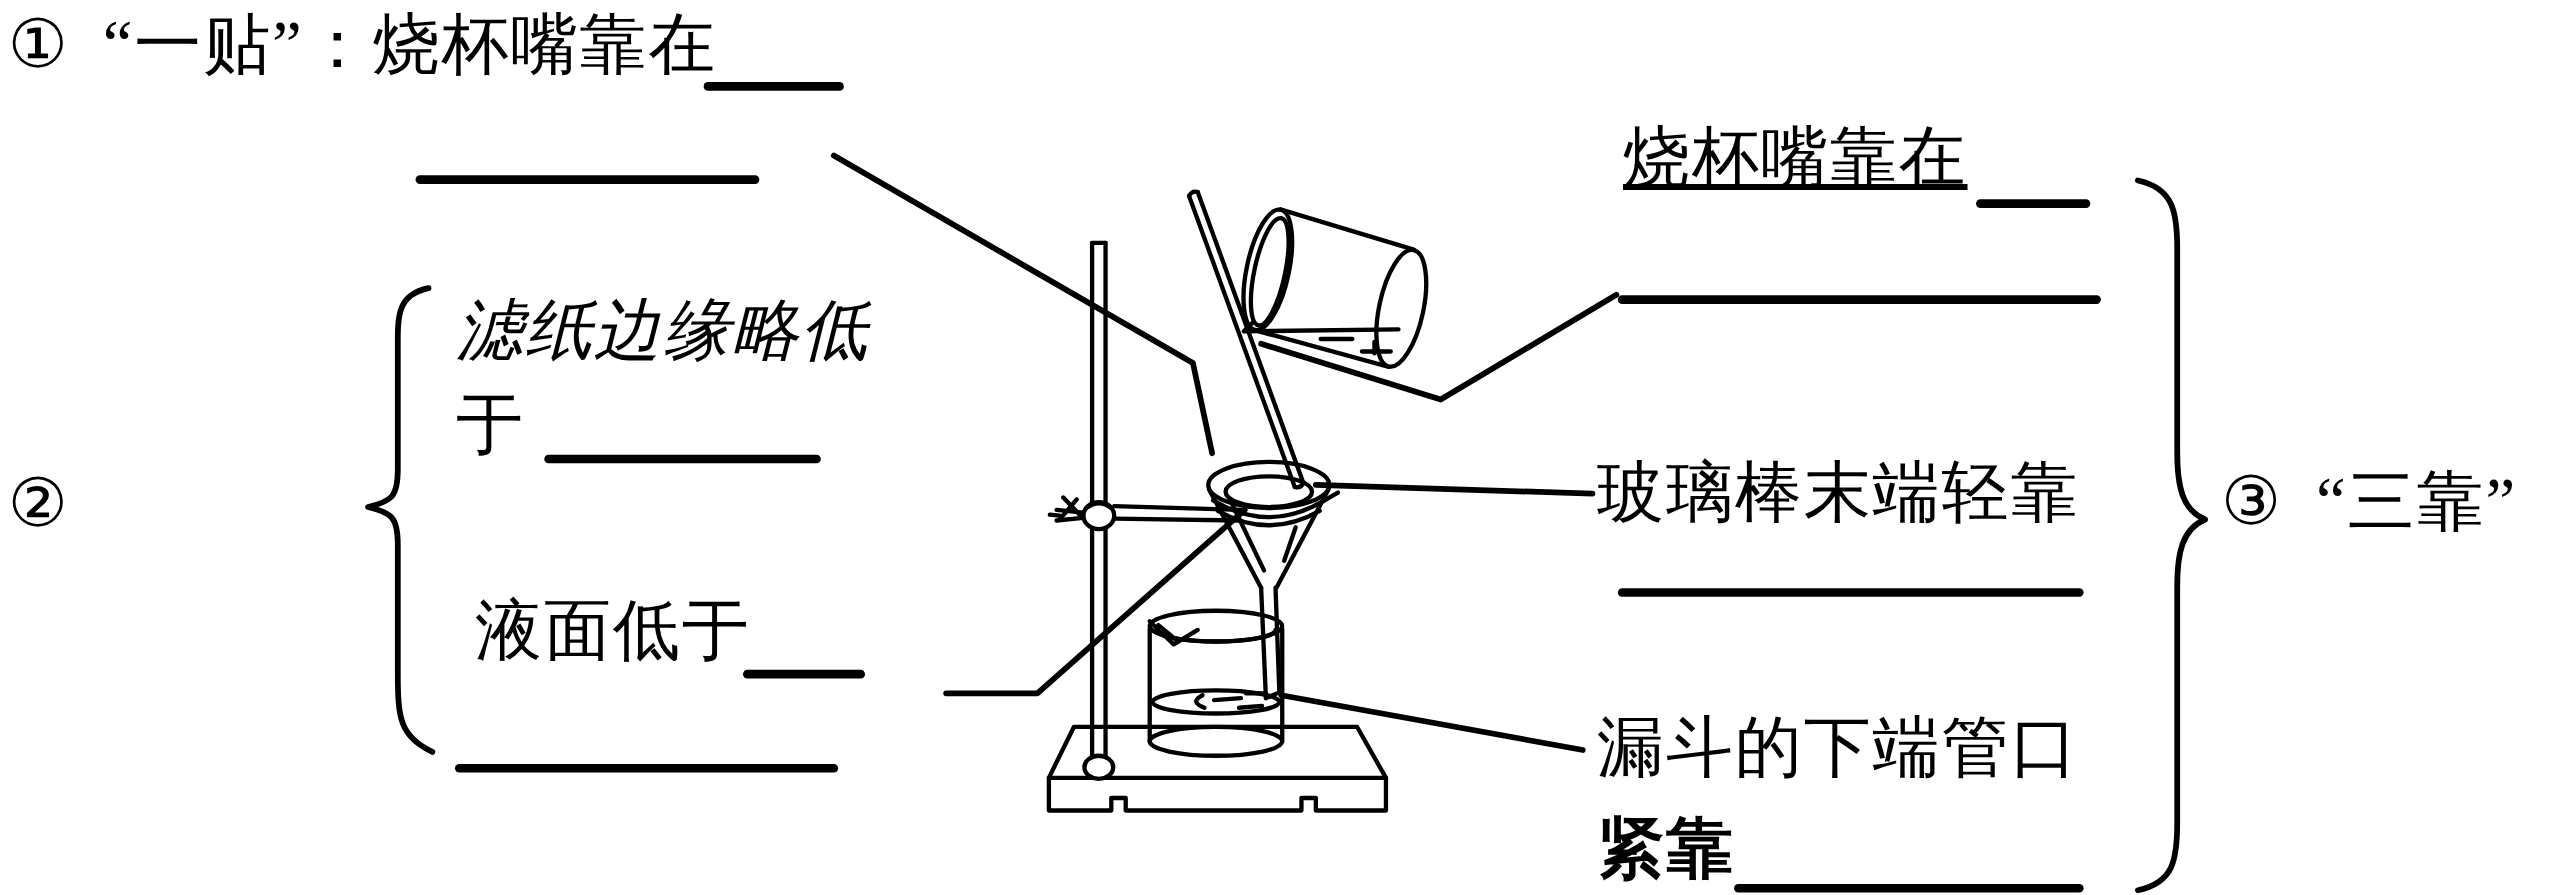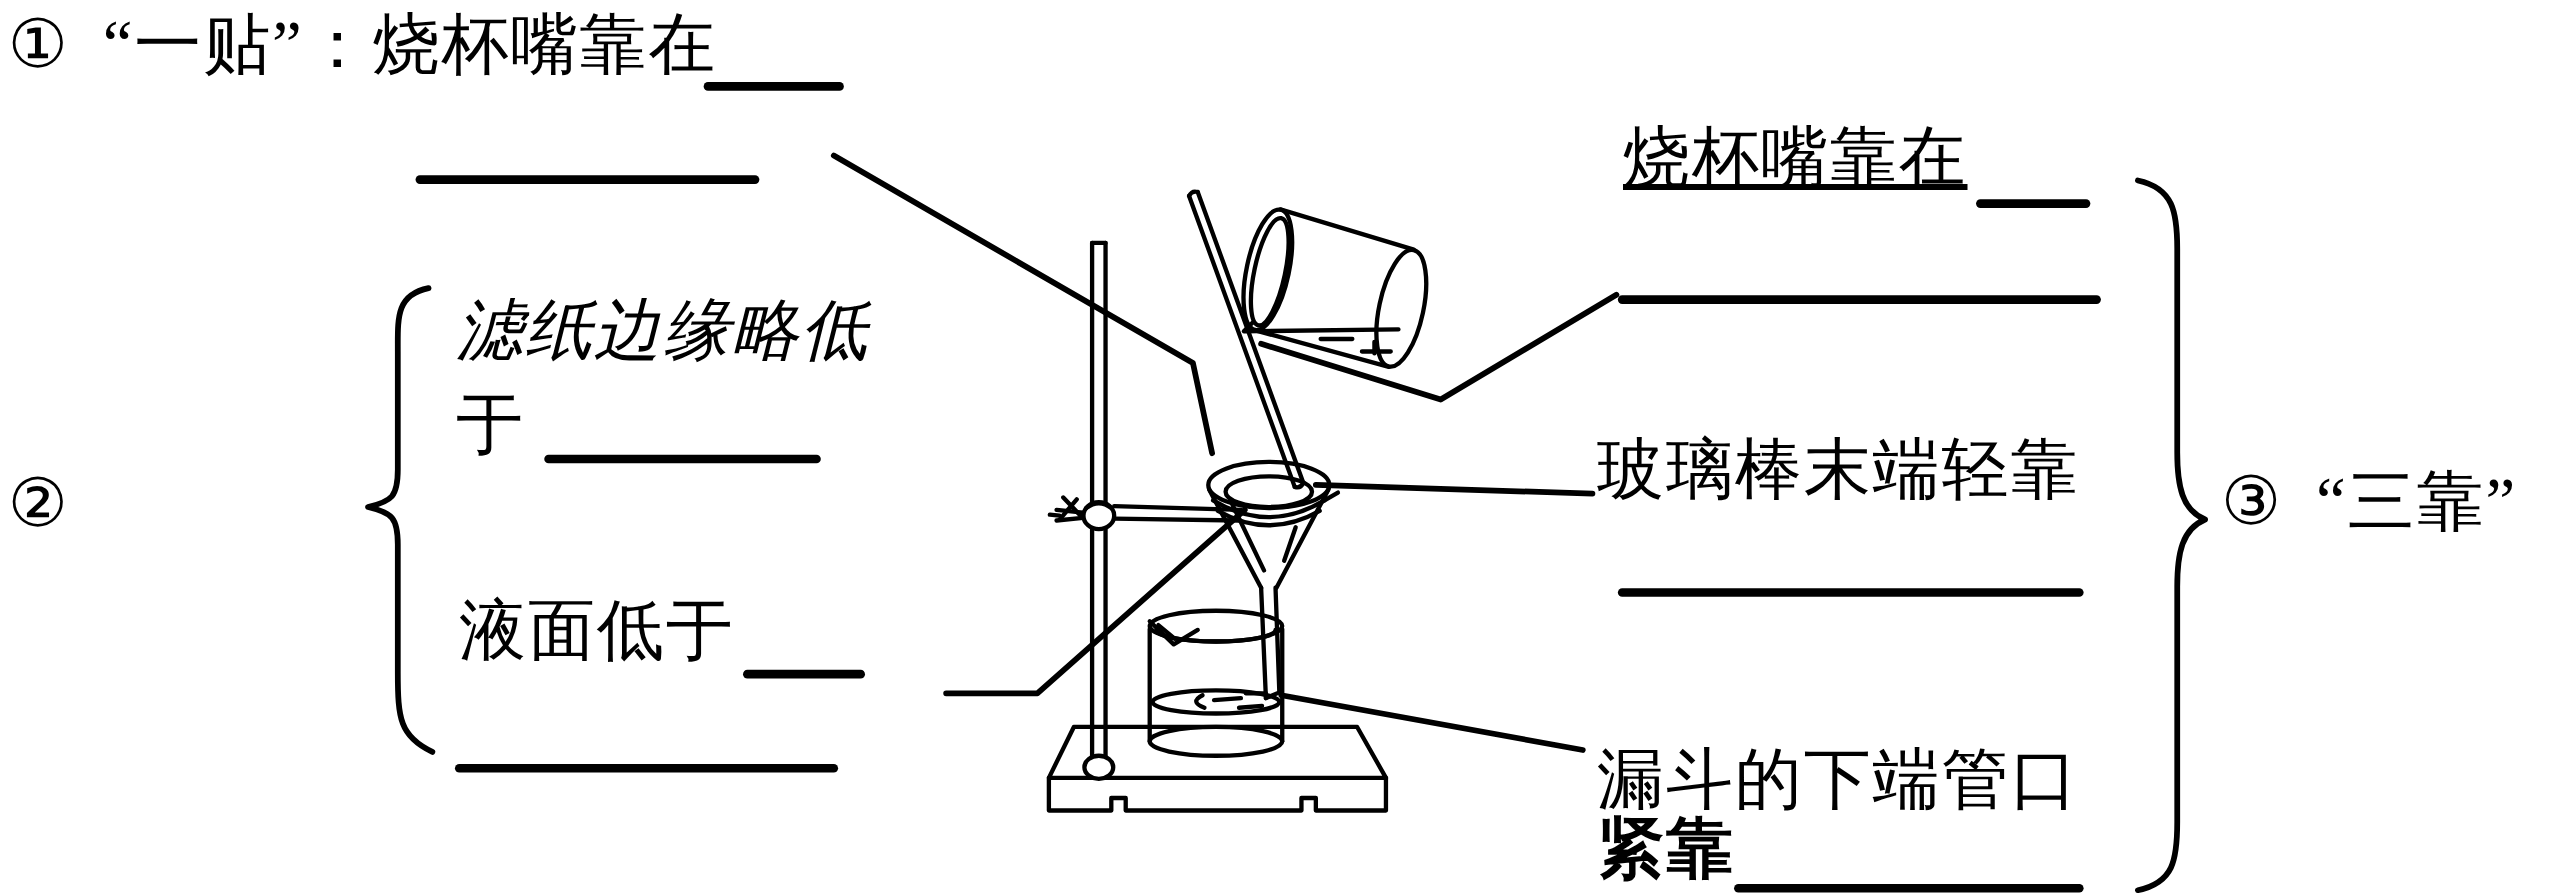--- a/index.html
+++ b/index.html
@@ -123,25 +123,25 @@
       <span>：</span>
       <span>烧杯嘴靠在</span>
   </div>
 
   <div class="t row" style="left:7.7px;top:467px;">
     <span class="num">②</span>
   </div>
 
   <div class="t" style="left:456px;top:294px;font-style:italic;">滤纸边缘略低</div>
   <div class="t" style="left:456px;top:388px;">于</div>
-  <div class="t" style="left:459px;top:594px;">液面低于</div>
+  <div class="t" style="left:475px;top:594px;">液面低于</div>
 
   <div class="t" style="left:1623px;top:121px;text-decoration:underline;">烧杯嘴靠在</div>
-  <div class="t" style="left:1597px;top:433px;text-align:center;">玻璃棒末端轻靠</div>
-  <div class="t" style="left:1597px;top:711px;margin-top:32px;">漏斗的下端管口</div>
+  <div class="t" style="left:1597px;top:456px;text-align:center;">玻璃棒末端轻靠</div>
+  <div class="t" style="left:1597px;top:711px;">漏斗的下端管口</div>
   <div class="t" style="left:1597px;top:812px;font-weight:bold;">紧靠</div>
 
   <div class="t row" style="left:2221px;top:465px;">
     <span class="num">③</span>
       <span>“三靠”</span>
   </div>
 
 </div>
 
 

